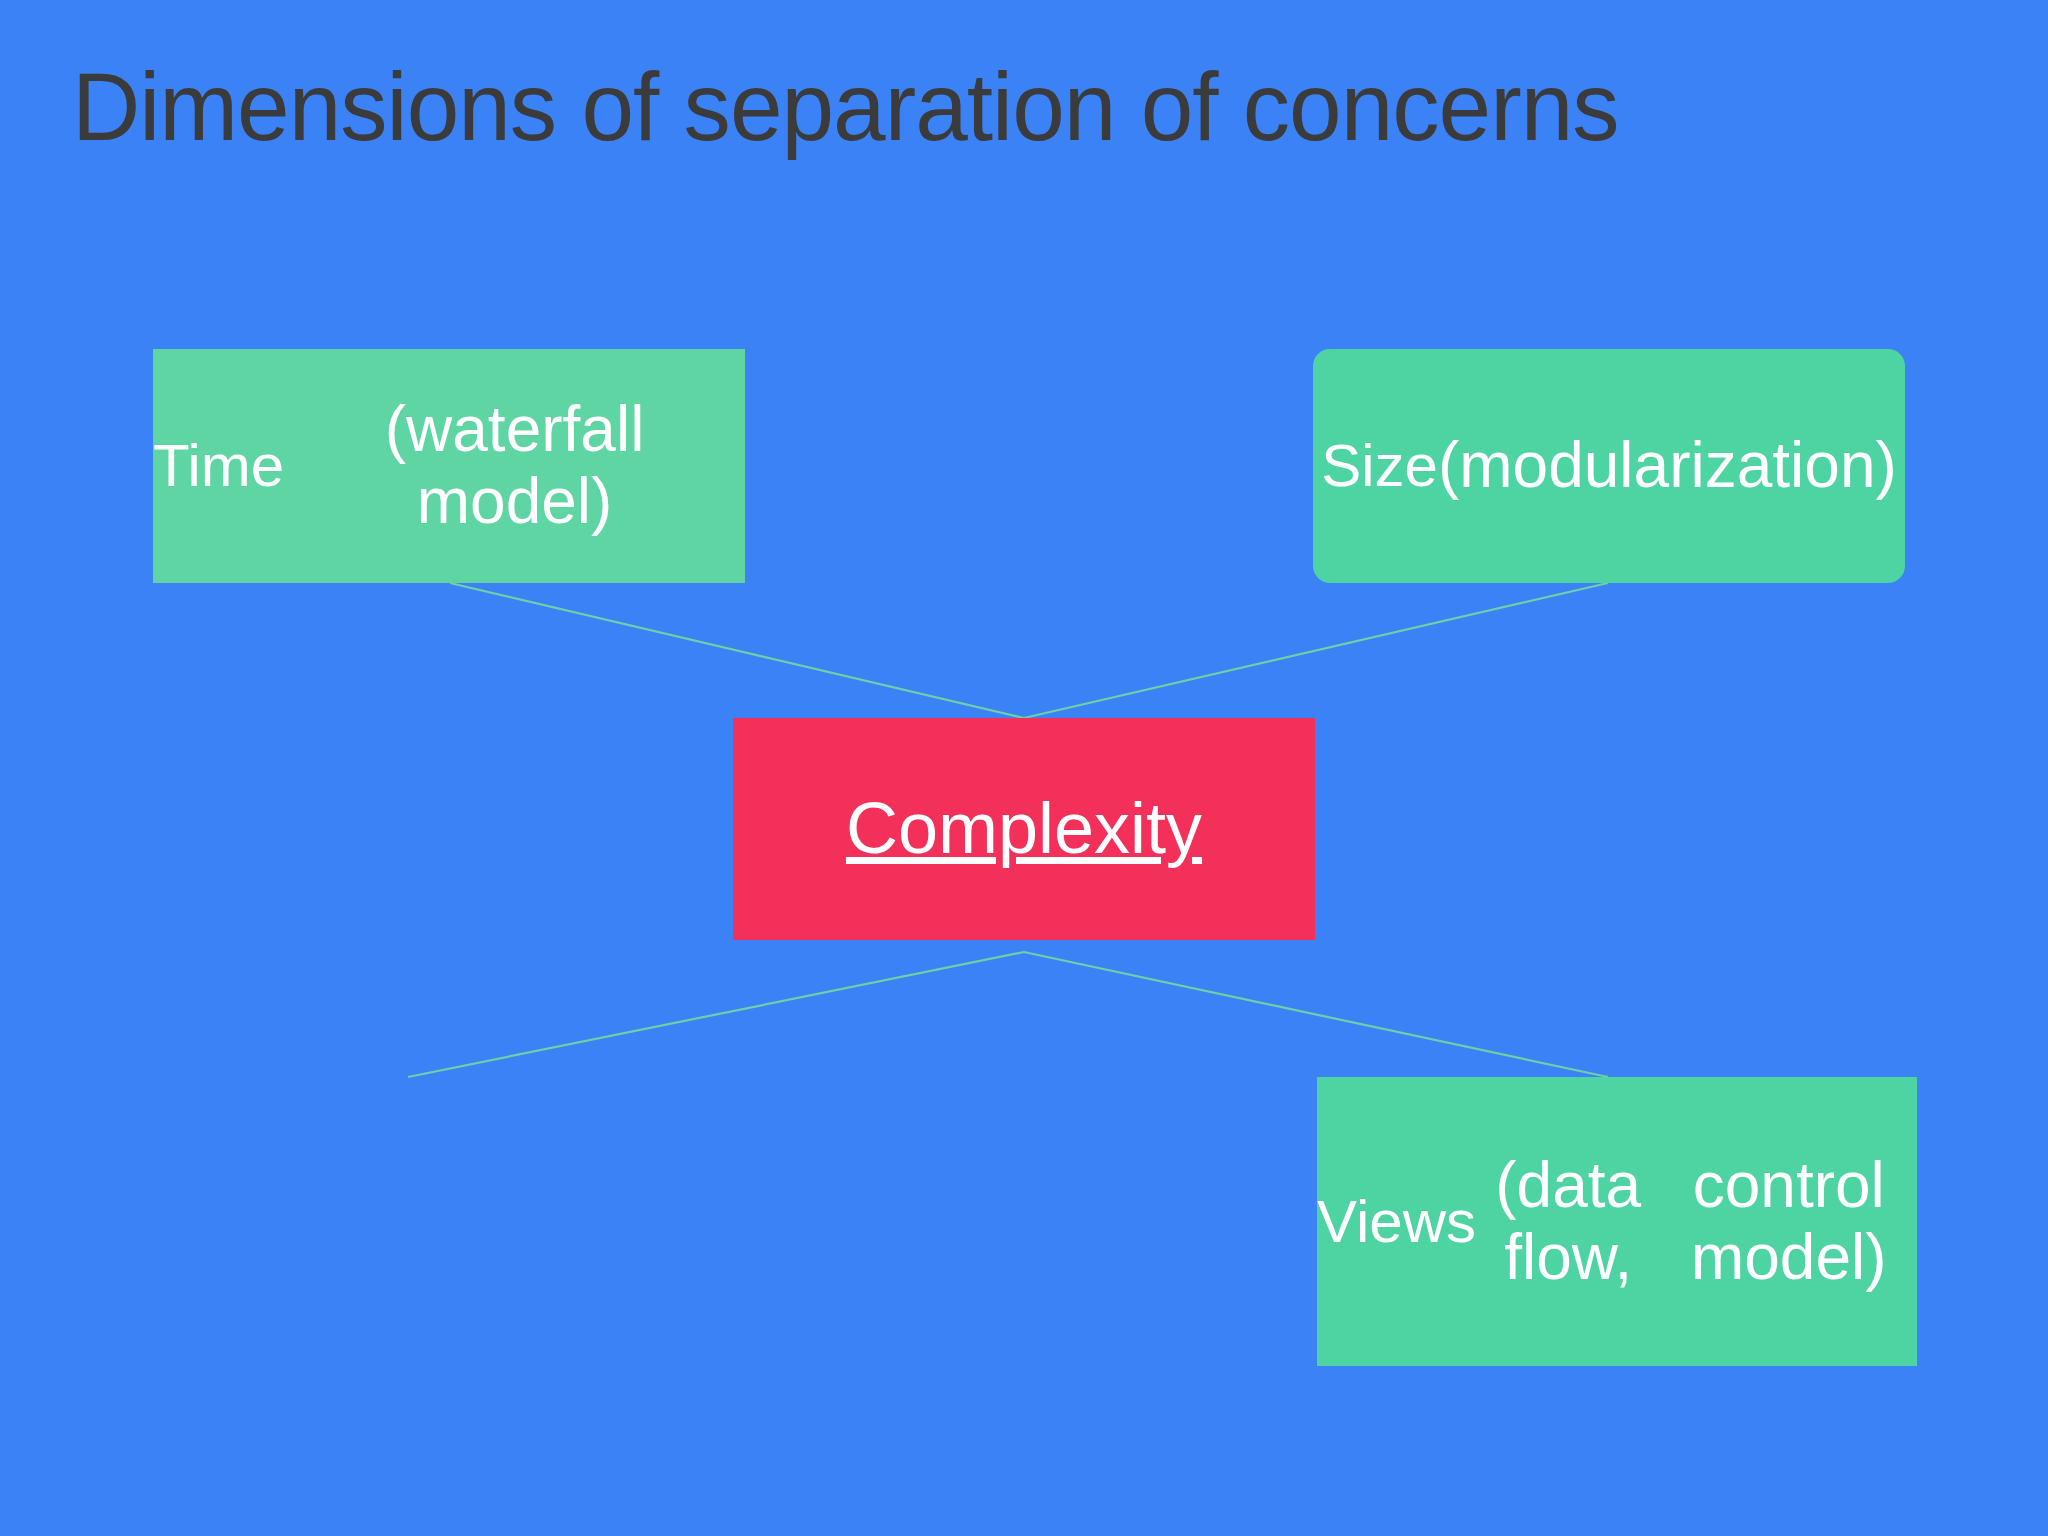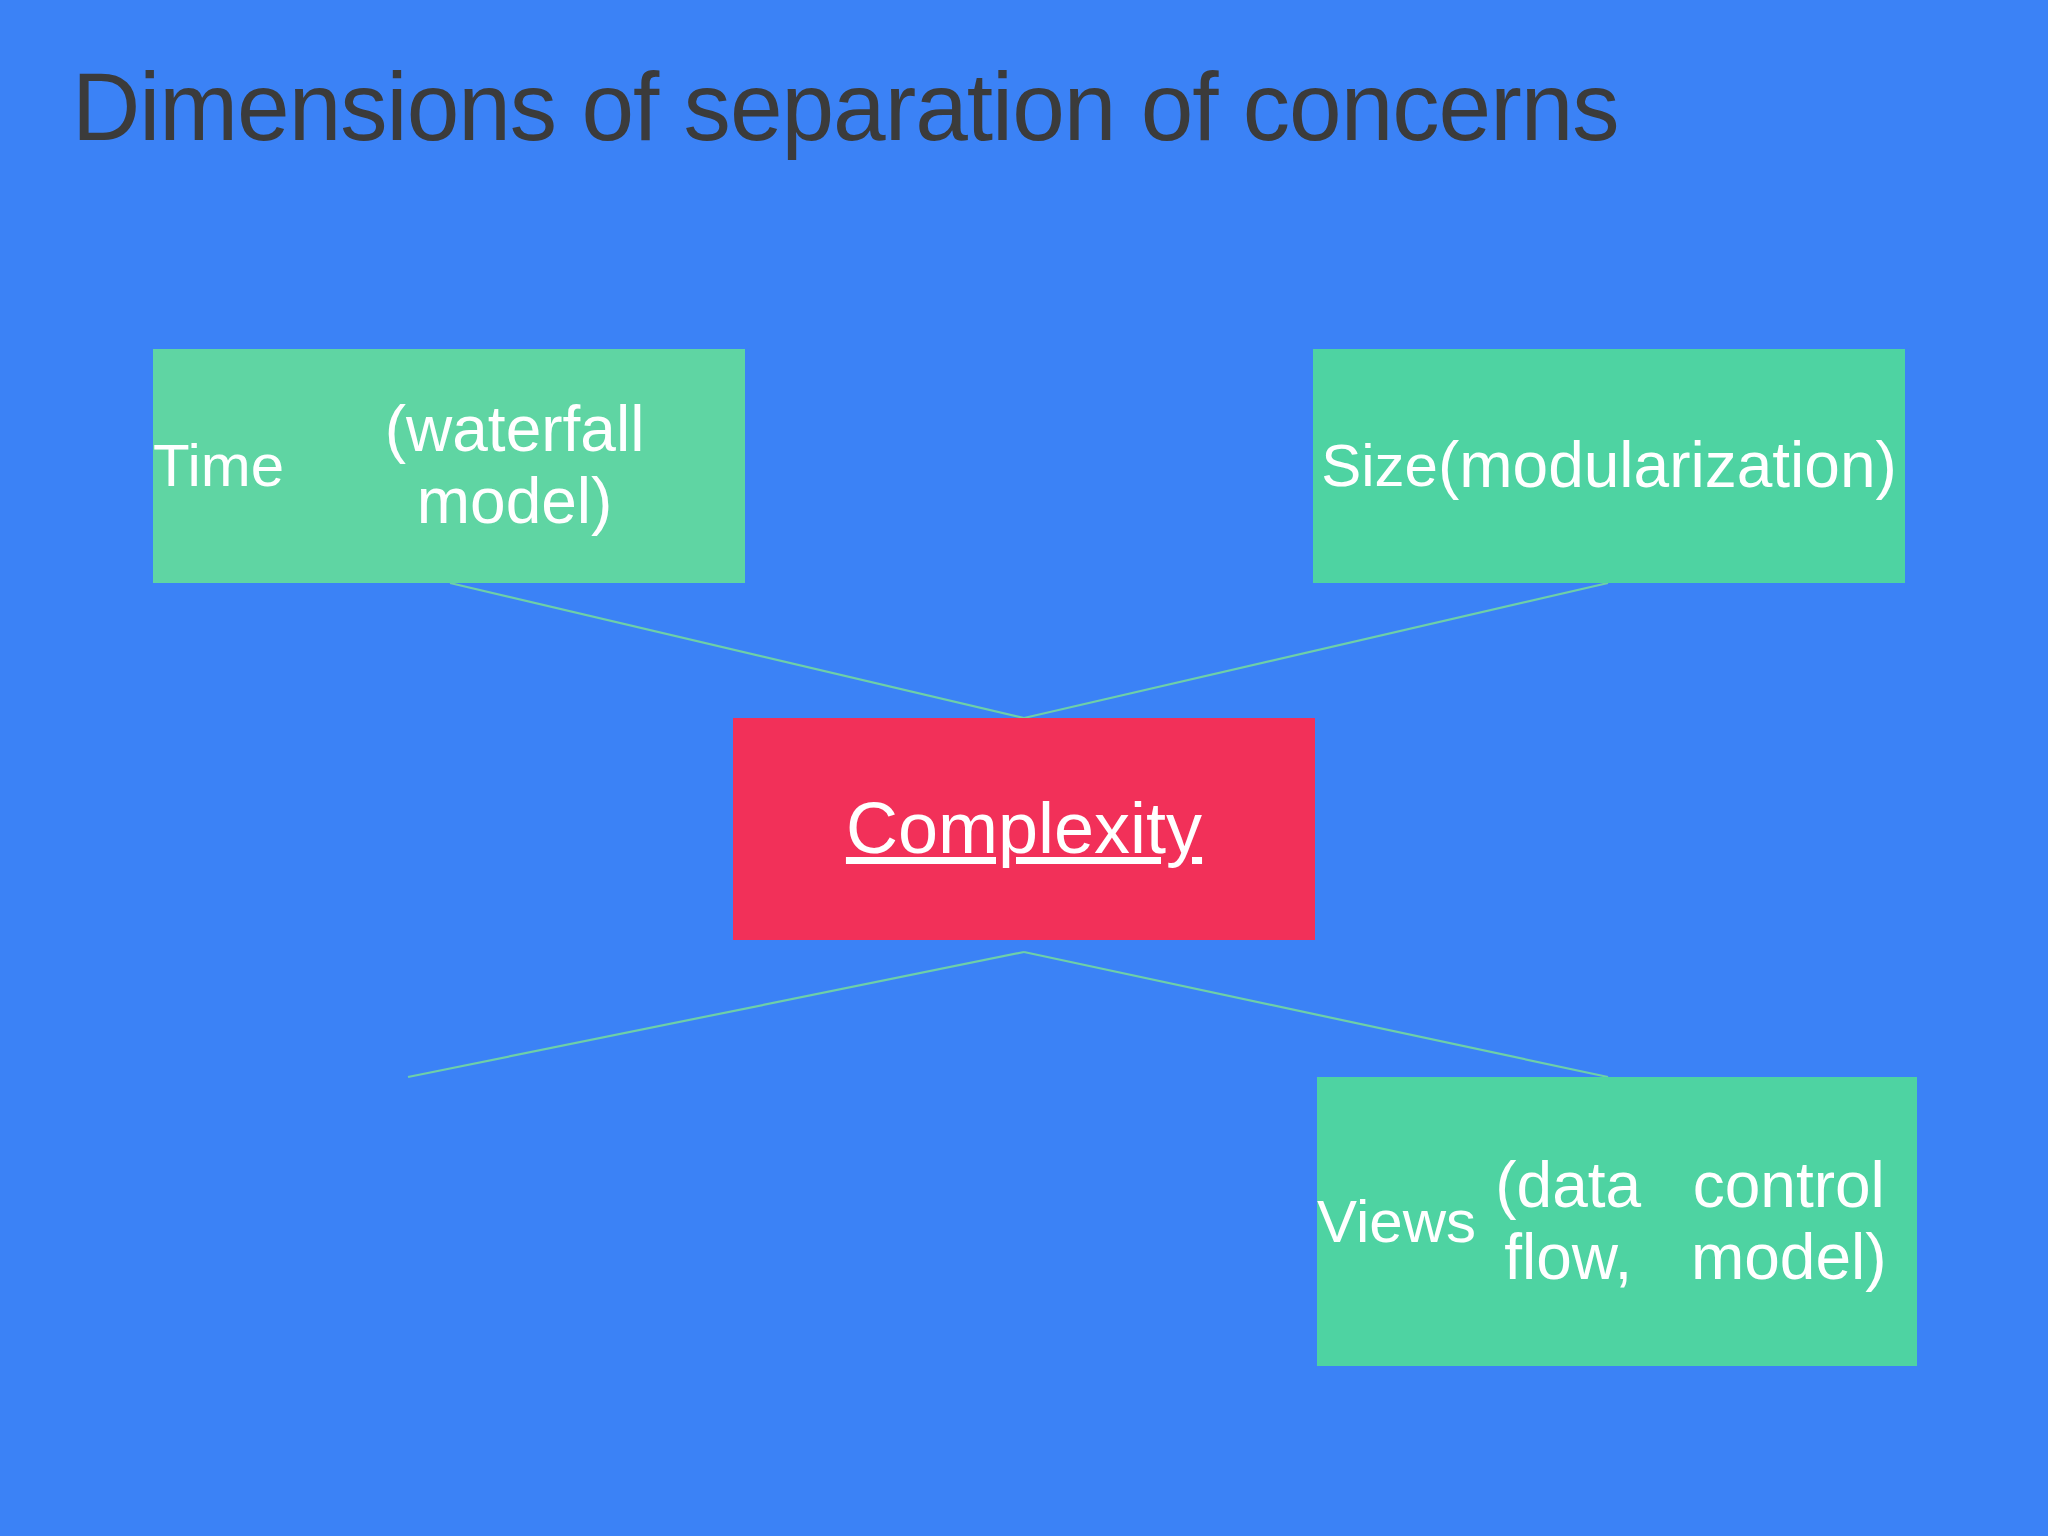--- a/index.html
+++ b/index.html
@@ -68,20 +68,21 @@
     display: block;
   }
 
   #node-time {
     left: 153px;  top: 349px;  width: 592px; height: 234px;
     background: #5FD5A3;
   }
   #node-size {
     left: 1313px; top: 349px;  width: 592px; height: 234px;
     background: #4ED3A2;
+    border-radius: 17px;
   }
   #node-complexity {
     left: 733px;  top: 718px;  width: 582px; height: 222px;
     background: #F23059;
     text-decoration: underline;
   }
   #node-complexity .title-line {
     font-size: 72px;
   }
   #node-qualities {

